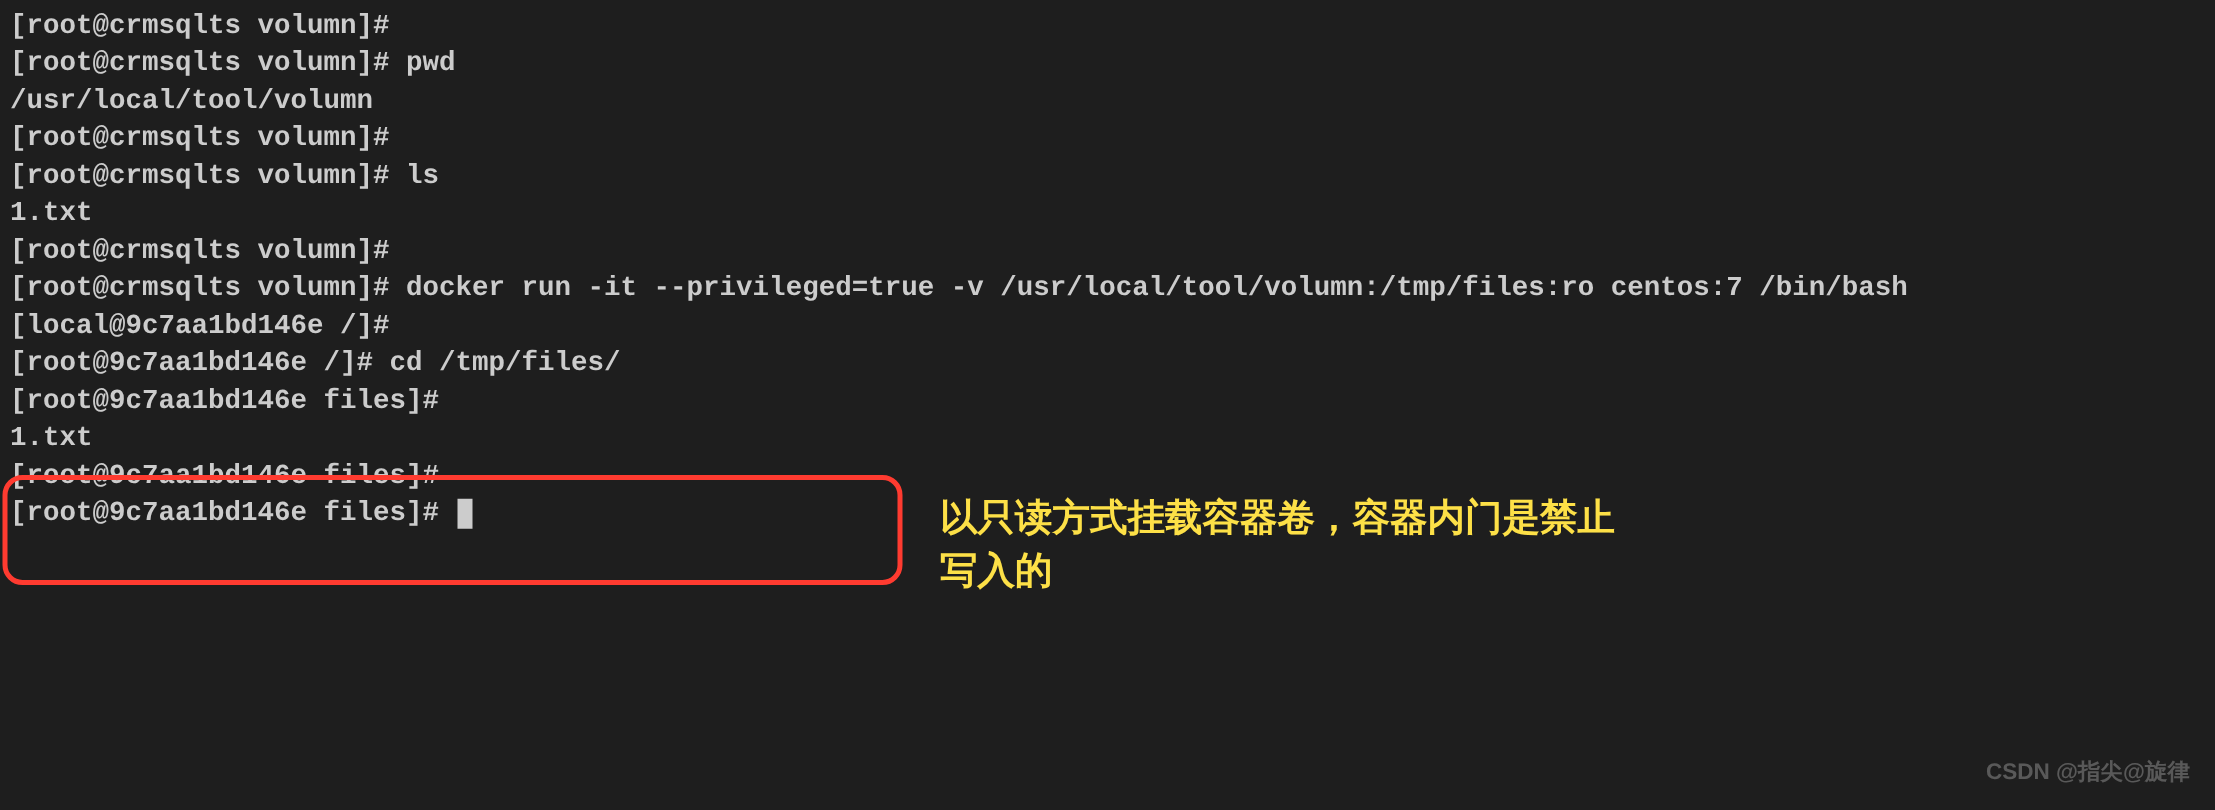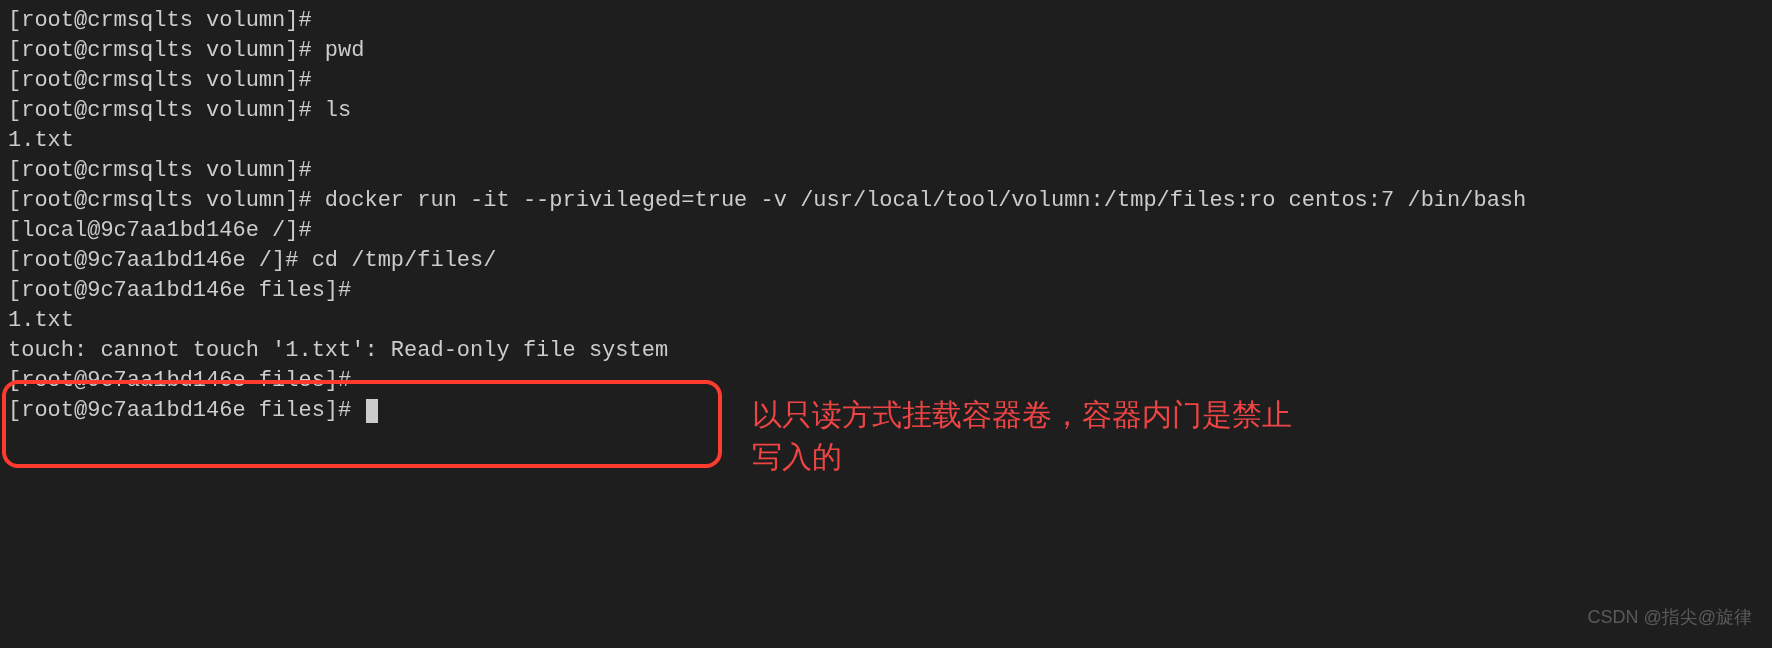--- a/index.html
+++ b/index.html
@@ -1,18 +1,19 @@
 <!DOCTYPE html>
 <html><head>
 <meta charset="utf-8">
 <style>
   * {
     margin: 0;
     padding: 0;
     box-sizing: border-box;
+    font-weight: bold;
   }
   body {
     background: #1e1e1e;
     width: 1772px;
     height: 648px;
     font-family: "Consolas", "Monaco", "Courier New", monospace;
     font-size: 22px;
     line-height: 30px;
     color: #cccccc;
     position: relative;
@@ -24,21 +25,21 @@
     display: block;
   }
   .highlight-box {
     position: absolute;
     border: 4px solid #ff3b30;
     border-radius: 16px;
     pointer-events: none;
   }
   .annotation {
     position: absolute;
-    color: #ef4444;
+    color: #fde047;
     font-family: "Microsoft YaHei", "SimSun", sans-serif;
     font-size: 30px;
     line-height: 42px;
   }
   .watermark {
     position: absolute;
     right: 20px;
     bottom: 16px;
     color: rgba(200,200,200,0.35);
     font-family: "Microsoft YaHei", sans-serif;
@@ -53,30 +54,30 @@
     vertical-align: text-bottom;
     margin-left: 2px;
   }
 </style>
 </head>
 <body>
 
 <div id="terminal">
     <div class="terminal-line">[root@crmsqlts volumn]#</div>
     <div class="terminal-line">[root@crmsqlts volumn]# pwd</div>
+    <div class="terminal-line">/usr/local/tool/volumn</div>
     <div class="terminal-line">[root@crmsqlts volumn]#</div>
     <div class="terminal-line">[root@crmsqlts volumn]# ls</div>
     <div class="terminal-line">1.txt</div>
     <div class="terminal-line">[root@crmsqlts volumn]#</div>
     <div class="terminal-line">[root@crmsqlts volumn]# docker run -it --privileged=true -v /usr/local/tool/volumn:/tmp/files:ro centos:7 /bin/bash</div>
     <div class="terminal-line">[local@9c7aa1bd146e /]#</div>
     <div class="terminal-line">[root@9c7aa1bd146e /]# cd /tmp/files/</div>
     <div class="terminal-line">[root@9c7aa1bd146e files]#</div>
     <div class="terminal-line">1.txt</div>
-    <div class="terminal-line">touch: cannot touch '1.txt': Read-only file system</div>
     <div class="terminal-line">[root@9c7aa1bd146e files]#</div>
     <div class="terminal-line">[root@9c7aa1bd146e files]# <span class="cursor"></span></div>
   </div>
 
 <div class="highlight-box" style="top:380px;left:2px;width:720px;height:88px;"></div>
 
 <div class="annotation" style="top:394px;left:752px;">
   <span>以只读方式挂载容器卷，容器内门是禁止</span><br>
   <span>写入的</span>
 </div>

